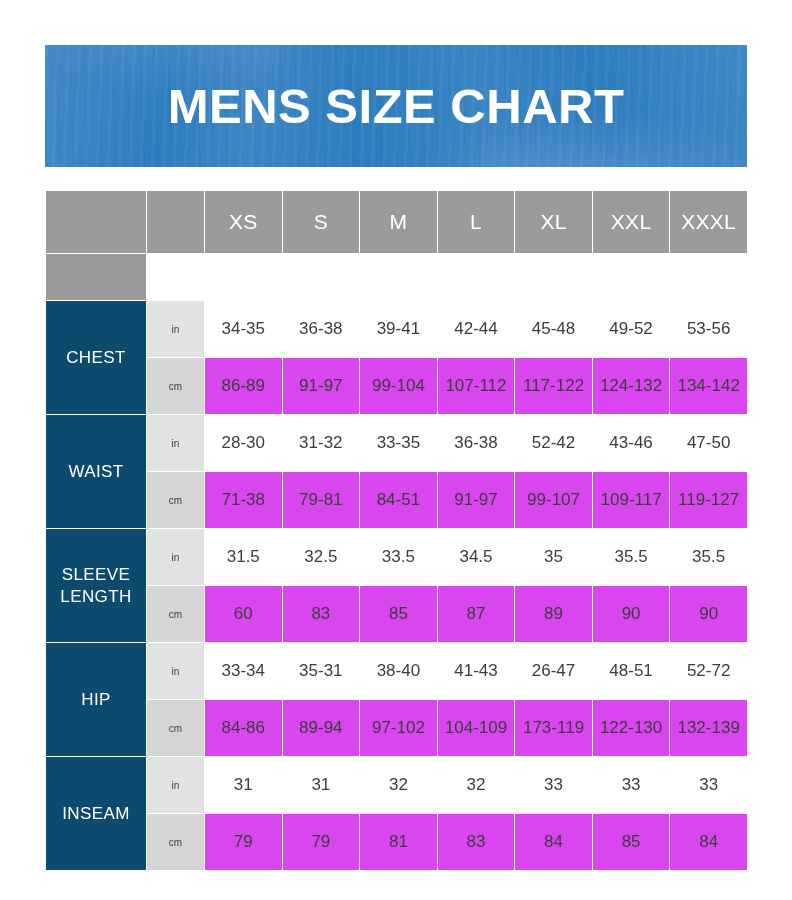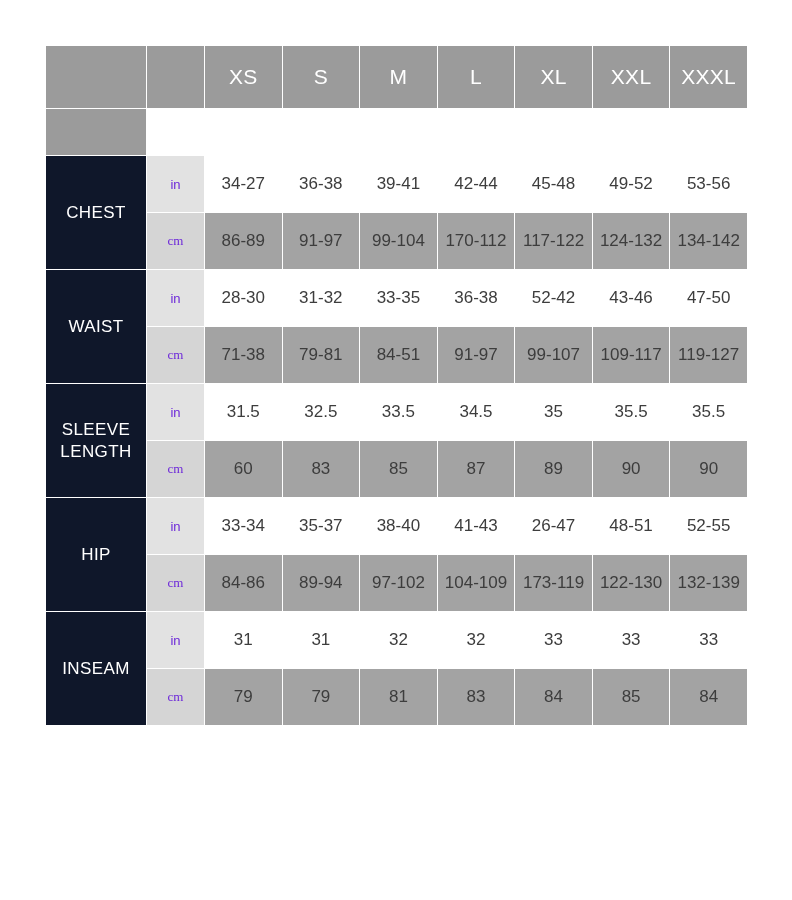--- a/index.html
+++ b/index.html
@@ -54,20 +54,21 @@
     letter-spacing: 0.5px;
     text-align: center;
     line-height: 122px;
     white-space: nowrap;
   }
   
   table.size-table {
     border-collapse: collapse;
     table-layout: fixed;
     width: 702px;
+    margin-top: 23px;
   }
   table.size-table td,
   table.size-table th {
     border: 1px solid #ffffff;
     padding: 0;
     text-align: center;
     vertical-align: middle;
     font-weight: normal;
   }
   col.c-label { width: 101px; }
@@ -86,52 +87,55 @@
     font-weight: bold;
     height: 62px;
     letter-spacing: 0.3px;
   }
   
   .spacer-grey { background: #9b9b9b; height: 46px; }
   .spacer-white { background: #ffffff; height: 46px; }
 
   
   .row-label {
-    background: #0f172a;
+    background: #0c4a6e;
     color: #ffffff;
     font-size: 17px;
     letter-spacing: 0.4px;
     line-height: 1.25;
   }
   .unit-cell {
     background: #e2e2e2;
-    color: #6d28d9;
-    font-size: 13px;
+    color: #404040;
+    font-size: 10px;
     height: 56px;
   }
   .unit-cell.alt {
     background: #d5d5d5;
-    font-family: Liberation Serif, serif;
   }
   .val-cell {
     background: #ffffff;
     color: #3d3d3d;
     font-size: 17px;
     height: 56px;
   }
   .val-cell.alt {
-    background: #a3a3a3;
+    background: #d946ef;
   }
 </style>
 </head>
 <body>
 
 <div class="page">
   <div class="chart-wrap">
 
+    <div class="banner">
+      <div class="banner-texture"></div>
+      <div class="banner-title">MENS SIZE CHART</div>
+    </div>
 
     <table class="size-table">
       <colgroup>
         <col class="c-label">
         <col class="c-unit">
         <col class="c-size">
           <col class="c-size">
           <col class="c-size">
           <col class="c-size">
         <col class="c-size">
@@ -157,34 +161,34 @@
             <td class="spacer-white"></td>
             <td class="spacer-white"></td>
             <td class="spacer-white"></td>
             <td class="spacer-white"></td>
             <td class="spacer-white"></td>
             <td class="spacer-white"></td>
           </tr>
           <tr>
             <td class="row-label" rowspan="2">CHEST</td>
             <td class="unit-cell">in</td>
-            <td class="val-cell">34-27</td>
+            <td class="val-cell">34-35</td>
             <td class="val-cell">36-38</td>
             <td class="val-cell">39-41</td>
             <td class="val-cell">42-44</td>
             <td class="val-cell">45-48</td>
             <td class="val-cell">49-52</td>
             <td class="val-cell">53-56</td>
           </tr>
           <tr>
             <td class="unit-cell alt">cm</td>
             <td class="val-cell alt">86-89</td>
             <td class="val-cell alt">91-97</td>
             <td class="val-cell alt">99-104</td>
-            <td class="val-cell alt">170-112</td>
+            <td class="val-cell alt">107-112</td>
             <td class="val-cell alt">117-122</td>
             <td class="val-cell alt">124-132</td>
             <td class="val-cell alt">134-142</td>
           </tr>
           <tr>
             <td class="row-label" rowspan="2">WAIST</td>
             <td class="unit-cell">in</td>
             <td class="val-cell">28-30</td>
             <td class="val-cell">31-32</td>
             <td class="val-cell">33-35</td>
@@ -221,26 +225,26 @@
             <td class="val-cell alt">85</td>
             <td class="val-cell alt">87</td>
             <td class="val-cell alt">89</td>
             <td class="val-cell alt">90</td>
             <td class="val-cell alt">90</td>
           </tr>
           <tr>
             <td class="row-label" rowspan="2">HIP</td>
             <td class="unit-cell">in</td>
             <td class="val-cell">33-34</td>
-            <td class="val-cell">35-37</td>
+            <td class="val-cell">35-31</td>
             <td class="val-cell">38-40</td>
             <td class="val-cell">41-43</td>
             <td class="val-cell">26-47</td>
             <td class="val-cell">48-51</td>
-            <td class="val-cell">52-55</td>
+            <td class="val-cell">52-72</td>
           </tr>
           <tr>
             <td class="unit-cell alt">cm</td>
             <td class="val-cell alt">84-86</td>
             <td class="val-cell alt">89-94</td>
             <td class="val-cell alt">97-102</td>
             <td class="val-cell alt">104-109</td>
             <td class="val-cell alt">173-119</td>
             <td class="val-cell alt">122-130</td>
             <td class="val-cell alt">132-139</td>

